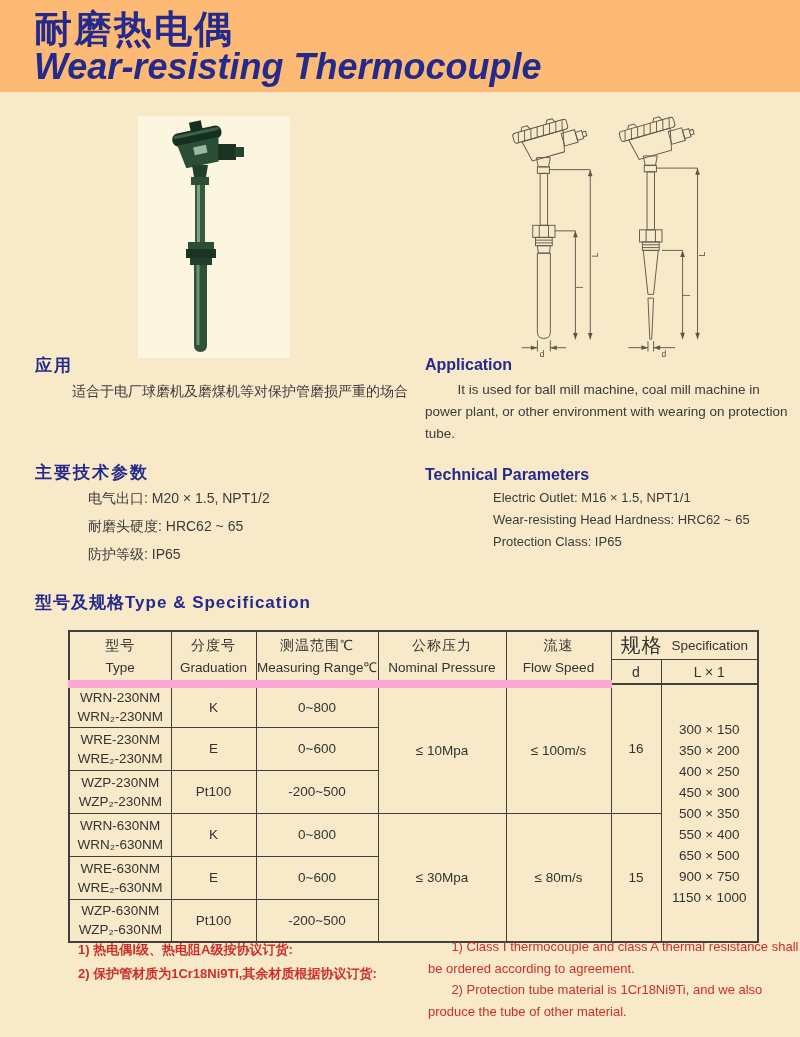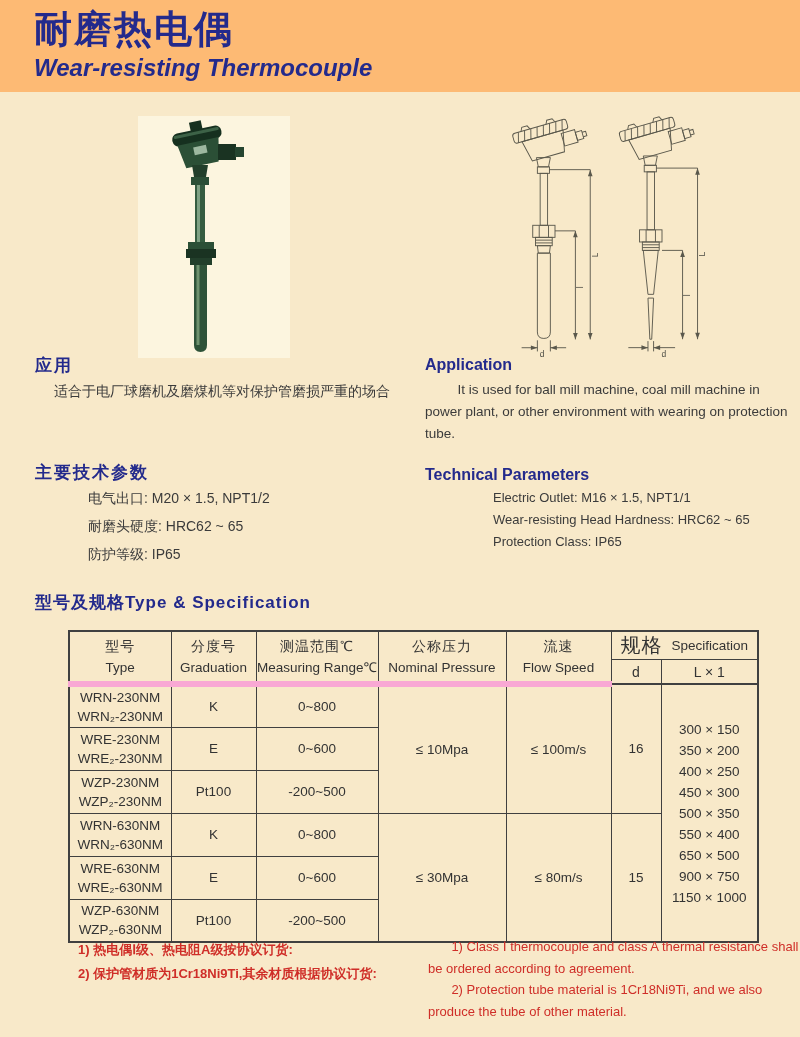--- a/index.html
+++ b/index.html
@@ -7,21 +7,21 @@
     position:relative; width:800px; height:1037px;
     background:#fdba74; overflow:hidden;
     font-family:"Liberation Sans", sans-serif;
     color:#3b3b3b;
   }
   .body-bg{position:absolute; left:0; top:92px; width:800px; height:945px; background:#f8e9c9;}
   .abs{position:absolute;}
 
   
   .title-zh{left:34px; top:4px; font-size:38px; font-weight:bold; color:#232a8c; letter-spacing:2px;}
-  .title-en{left:34px; top:46px; font-size:24px; font-weight:bold; font-style:italic; color:#232a8c; letter-spacing:0px;margin-top:8px;}
+  .title-en{left:34px; top:46px; font-size:36px; font-weight:bold; font-style:italic; color:#232a8c; letter-spacing:0px;}
 
   
   .h-zh{font-size:17px; font-weight:bold; color:#232a8c; letter-spacing:2px;}
   .h-en{font-size:16px; font-weight:bold; color:#232a8c;}
 
   .body-text{font-size:14px; color:#3b3b3b;}
   .en-par{font-size:13.5px; line-height:22px; color:#3b3b3b; text-indent:2.4em; margin:0;}
 
   .param-list{list-style:none; margin:0; padding:0;}
   .param-list.zh li{font-size:14px; line-height:28px;}
@@ -34,21 +34,21 @@
     background:transparent;
   }
   table.spec th, table.spec td{
     border:1px solid #404040; padding:0; text-align:center;
     font-weight:normal; color:#333; font-size:13.5px;
   }
   table.spec thead .cell-2line{line-height:1.1;}
   table.spec thead th{vertical-align:middle;}
   table.spec thead th .zh{display:block; font-size:14px; letter-spacing:1px; padding-top:2px;}
   table.spec thead th .en{display:block; font-size:13.5px; padding-top:7px; letter-spacing:0;}
-  table.spec thead th[rowspan]{border-bottom:6px solid #f9a8d4;}
+  table.spec thead th[rowspan]{border-bottom:8px solid #f9a8d4;}
   table.spec thead tr.h2 th{border-bottom:2px solid #404040; font-size:14px; height:23px;}
   table.spec thead tr.h1 th{height:27px;}
   .spec-group{display:flex; justify-content:space-evenly; align-items:center;}
   .spec-group .zh-g{font-size:20px; letter-spacing:1px;}
   .spec-group .en-g{font-size:13.5px;}
   table.spec tbody tr{height:43px;}
   .model-cell div{line-height:19px; font-size:13.5px;}
   .lcol div{line-height:21px; font-size:13.5px;}
 
   
@@ -148,21 +148,21 @@
       <path d="M35,245 V256 M41,245 V256"></path>
       <path d="M14,252 H35 M41,252 H64"></path>
     </g>
     <path class="ar" d="M88,60 l-2.5,7 h5 Z M88,243 l-2.5,-7 h5 Z M72,148 l-2.5,7 h5 Z M72,243 l-2.5,-7 h5 Z M35,252 l-7,-2.5 v5 Z M41,252 l7,-2.5 v5 Z"></path>
     <text class="dimtxt" transform="rotate(-90 96 152)" x="96" y="152" text-anchor="middle">L</text>
     <text class="dimtxt" transform="rotate(-90 80 196)" x="80" y="196" text-anchor="middle">l</text>
     <text class="dimtxt" x="52" y="262" text-anchor="middle">d</text>
   </svg>
 
   <div class="abs h-zh" style="left:35px; top:354px;">应用</div>
-  <div class="abs body-text" style="left:54px; top:383px;">适合于电厂球磨机及磨煤机等对保护管磨损严重的场合</div>
+  <div class="abs body-text" style="left:72px; top:383px;">适合于电厂球磨机及磨煤机等对保护管磨损严重的场合</div>
 
   <div class="abs h-en" style="left:425px; top:356px;">Application</div>
   <p class="abs en-par" style="left:425px; top:379px; width:374px;">It is used for ball mill machine, coal mill machine in power plant, or other environment with wearing on protection tube.</p>
 
   <div class="abs h-zh" style="left:35px; top:461px;">主要技术参数</div>
   <ul class="abs param-list zh" style="left:88px; top:484px;">
     <li>电气出口:  M20 × 1.5, NPT1/2</li>
     <li>耐磨头硬度:  HRC62 ~ 65</li>
     <li>防护等级:  IP65</li>
   </ul>

